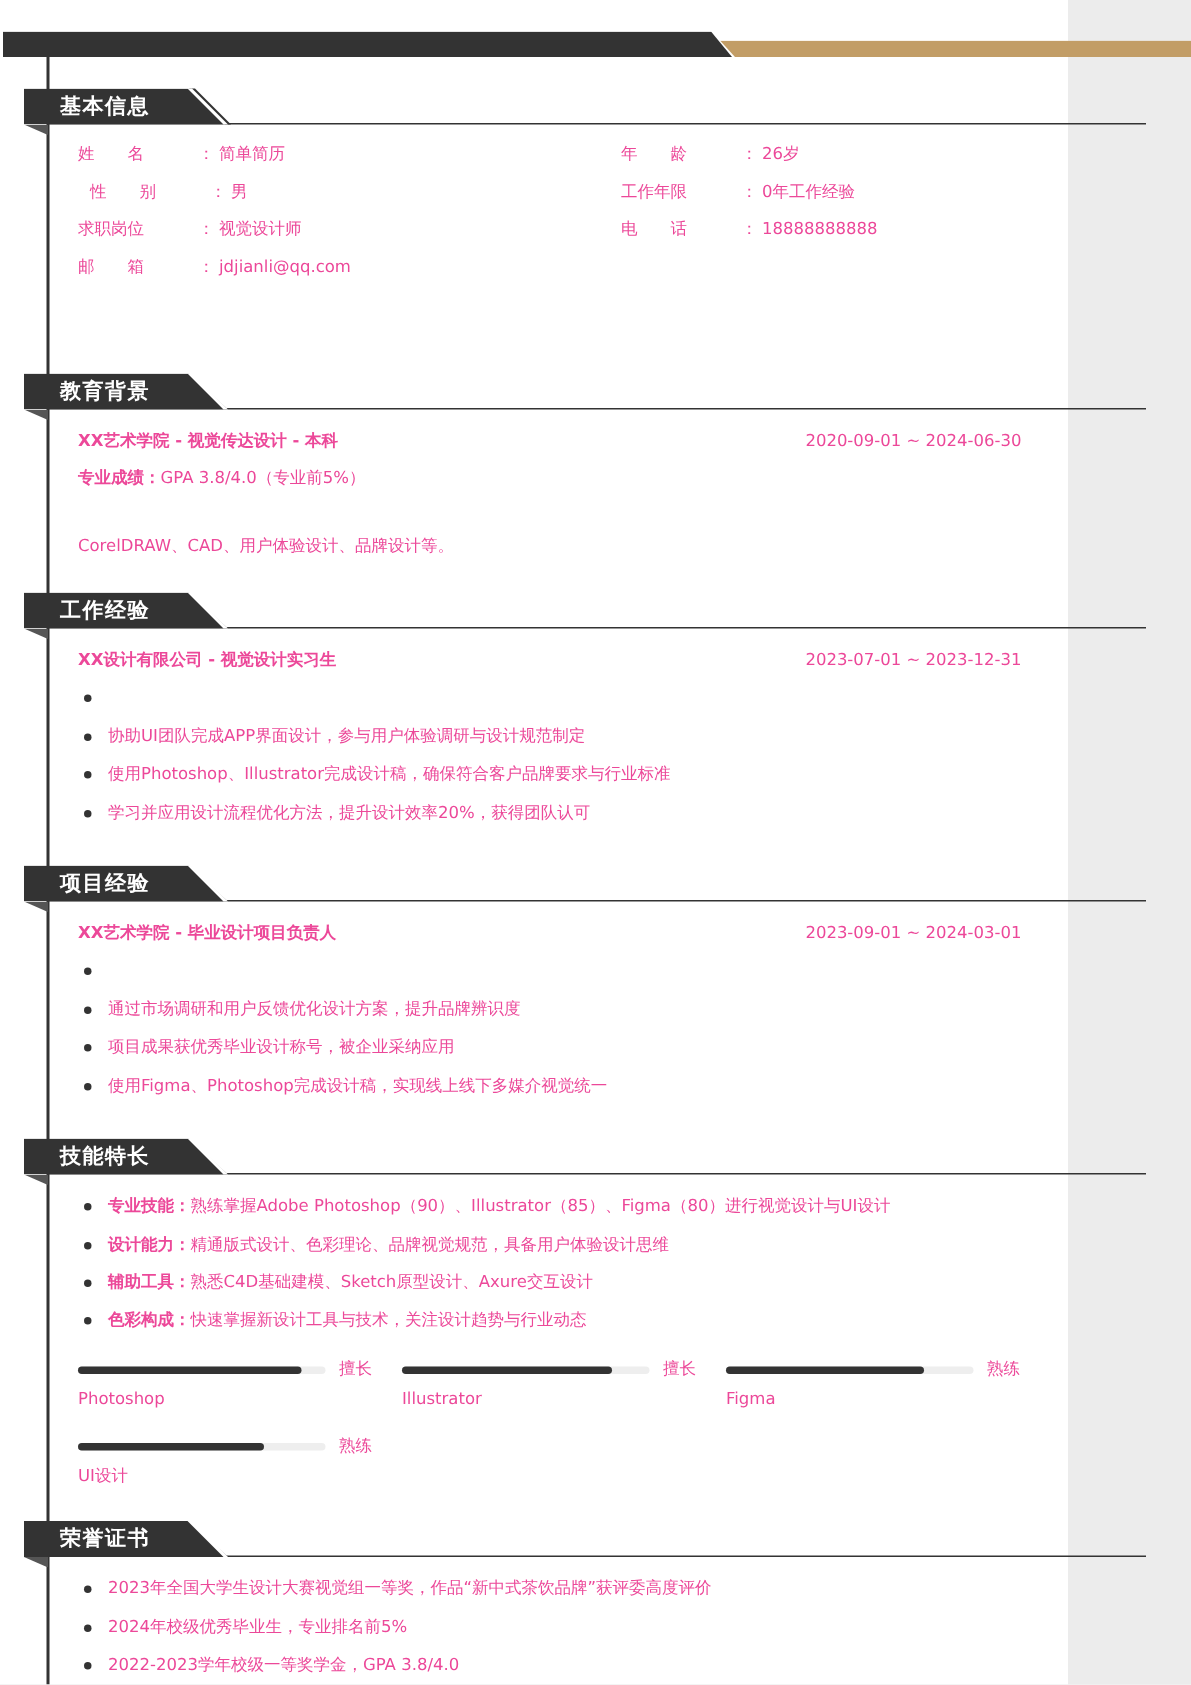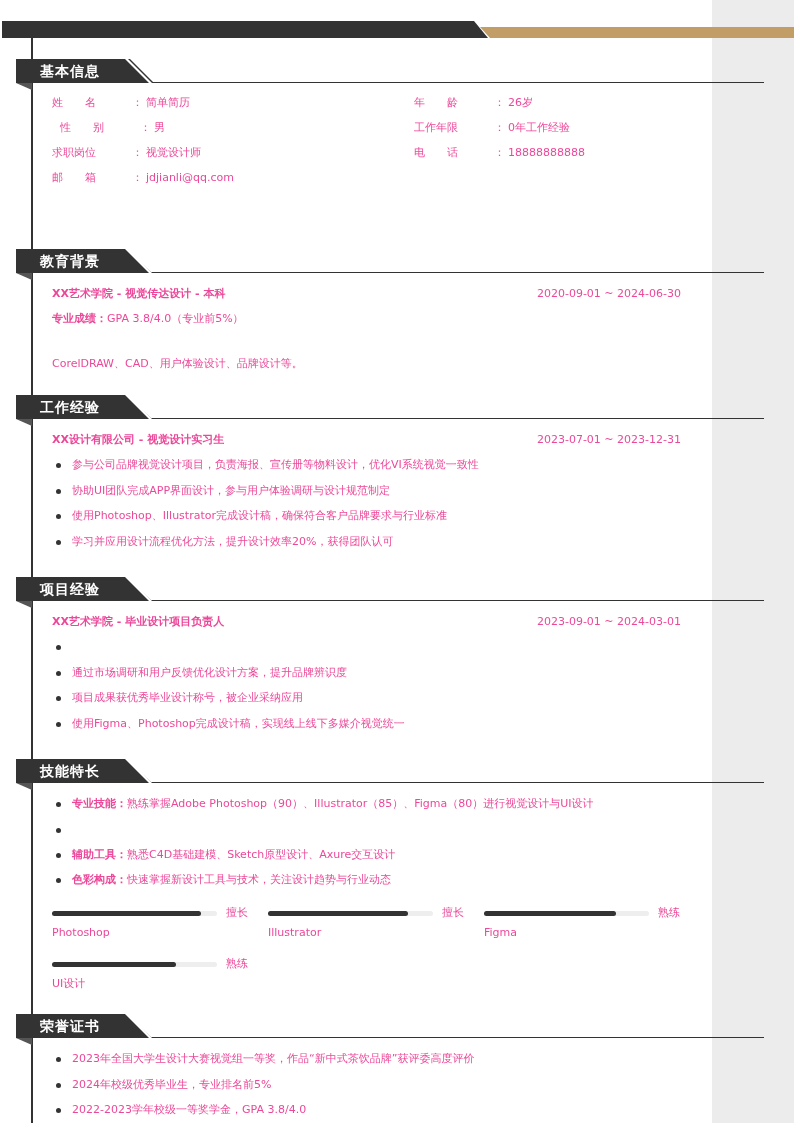--- a/index.html
+++ b/index.html
@@ -59,21 +59,20 @@
 
   <div class="sec-head" style="top:395px">
     <div class="band"></div>
       <div class="fold"></div>
       <div class="rule"></div>
     <div class="title">工作经验</div>
   </div>
   <div class="txt b" style="left:52px;top:431px">XX设计有限公司 - 视觉设计实习生</div>
   <div class="txt right" style="top:431px">2023-07-01 ~ 2023-12-31</div>
   <div class="bullet" style="top:463px"></div>
-    <div class="txt" style="left:72px;top:456px">参与公司品牌视觉设计项目，负责海报、宣传册等物料设计，优化VI系统视觉一致性</div>
   <div class="bullet" style="top:489px"></div>
     <div class="txt" style="left:72px;top:482px">协助UI团队完成APP界面设计，参与用户体验调研与设计规范制定</div>
   <div class="bullet" style="top:514px"></div>
     <div class="txt" style="left:72px;top:507px">使用Photoshop、Illustrator完成设计稿，确保符合客户品牌要求与行业标准</div>
   <div class="bullet" style="top:540px"></div>
     <div class="txt" style="left:72px;top:533px">学习并应用设计流程优化方法，提升设计效率20%，获得团队认可</div>
 
   <div class="sec-head" style="top:577px">
     <div class="band"></div>
       <div class="fold"></div>
@@ -92,20 +91,21 @@
 
   <div class="sec-head" style="top:759px">
     <div class="band"></div>
       <div class="fold"></div>
       <div class="rule"></div>
     <div class="title">技能特长</div>
   </div>
   <div class="bullet" style="top:802px"></div>
     <div class="txt" style="left:72px;top:795px"><span class="b">专业技能：</span><span>熟练掌握Adobe Photoshop（90）、Illustrator（85）、Figma（80）进行视觉设计与UI设计</span></div>
   <div class="bullet" style="top:828px"></div>
+    <div class="txt" style="left:72px;top:821px"><span class="b">设计能力：</span><span>精通版式设计、色彩理论、品牌视觉规范，具备用户体验设计思维</span></div>
   <div class="bullet" style="top:853px"></div>
     <div class="txt" style="left:72px;top:846px"><span class="b">辅助工具：</span><span>熟悉C4D基础建模、Sketch原型设计、Axure交互设计</span></div>
   <div class="bullet" style="top:878px"></div>
     <div class="txt" style="left:72px;top:871px"><span class="b">色彩构成：</span><span>快速掌握新设计工具与技术，关注设计趋势与行业动态</span></div>
 
   <div class="bar" style="left:52px;top:911px">
       <div class="fill" style="width:90%"></div>
     </div>
   <div class="txt" style="left:226px;top:904px">擅长</div>
   <div class="txt" style="left:52px;top:924px">Photoshop</div>

